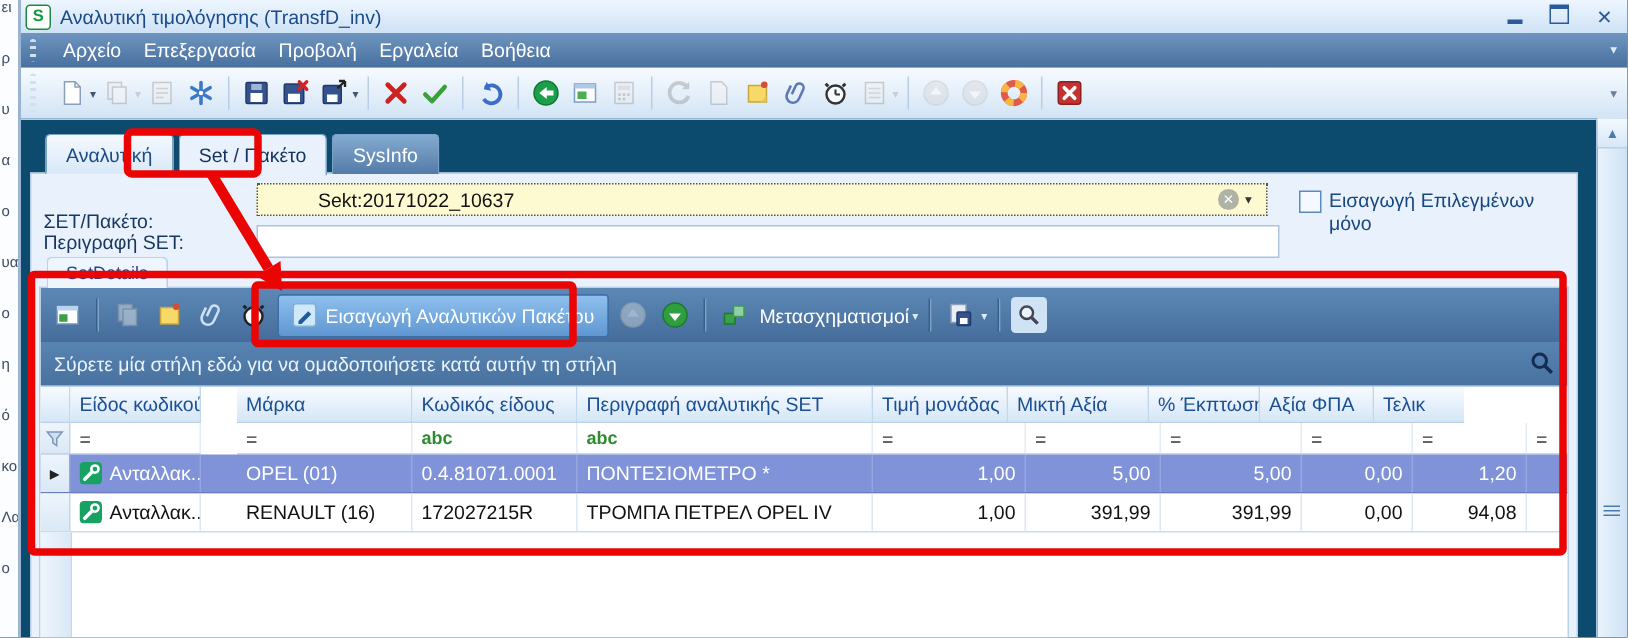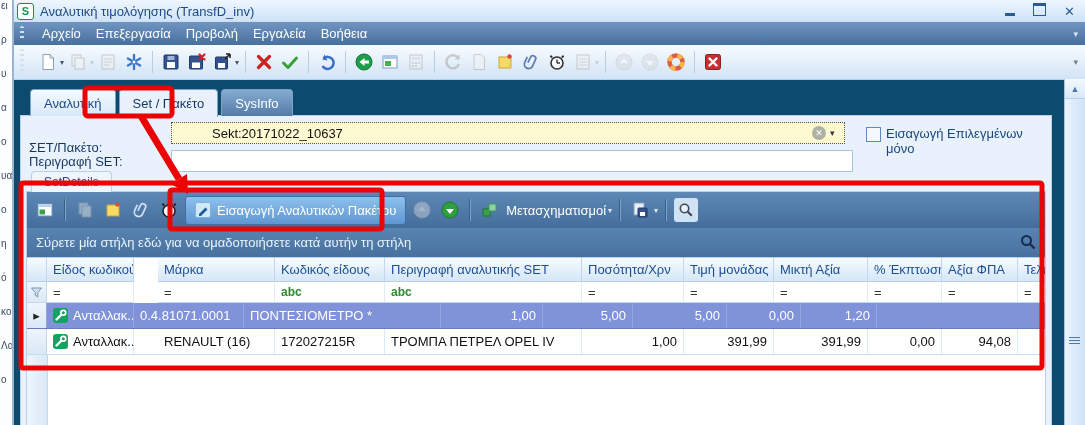--- a/index.html
+++ b/index.html
@@ -472,21 +472,20 @@
             <path d="M11 11l4.5 4.5" stroke="#142c52" stroke-width="2.4"></path>
           </svg>
       </div>
 
       <div class="ghead">
         <div class="gh w0"></div>
         <div class="gh w1">Είδος κωδικού</div>
         <div class="gh w2">Μάρκα</div>
         <div class="gh w3">Κωδικός είδους</div>
         <div class="gh w4">Περιγραφή αναλυτικής SET</div>
-        <div class="gh w5">Ποσότητα/Χρν</div>
         <div class="gh w6">Τιμή μονάδας</div>
         <div class="gh w7">Μικτή Αξία</div>
         <div class="gh w8">% Έκπτωσης</div>
         <div class="gh w9">Αξία ΦΠΑ</div>
         <div class="gh w10">Τελικ</div>
       </div>
 
       <div class="gfilter">
         <div class="gf w0 indcell">
           <svg width="13" height="13">
@@ -508,20 +507,21 @@
       <div class="grow sel">
         <div class="gc w0 indcell" style="color:#222">▸</div>
         <div class="gc w1">
           <svg width="15" height="15" style="flex:none">
               <rect width="15" height="15" rx="3" fill="#17a264"></rect>
               <path d="M3.5 11.5L8 7" stroke="#fff" stroke-width="2.4" stroke-linecap="round"></path>
               <circle cx="10.3" cy="4.7" r="2.4" fill="none" stroke="#fff" stroke-width="1.7"></circle>
             </svg>
           <span>Ανταλλακ...</span>
         </div>
+        <div class="gc w2">OPEL (01)</div>
         <div class="gc w3">0.4.81071.0001</div>
         <div class="gc w4">ΠΟΝΤΕΣΙΟΜΕΤΡΟ *</div>
         <div class="gc w5 num">1,00</div>
         <div class="gc w6 num">5,00</div>
         <div class="gc w7 num">5,00</div>
         <div class="gc w8 num">0,00</div>
         <div class="gc w9 num">1,20</div>
         <div class="gc w10 num"></div>
       </div>
 

